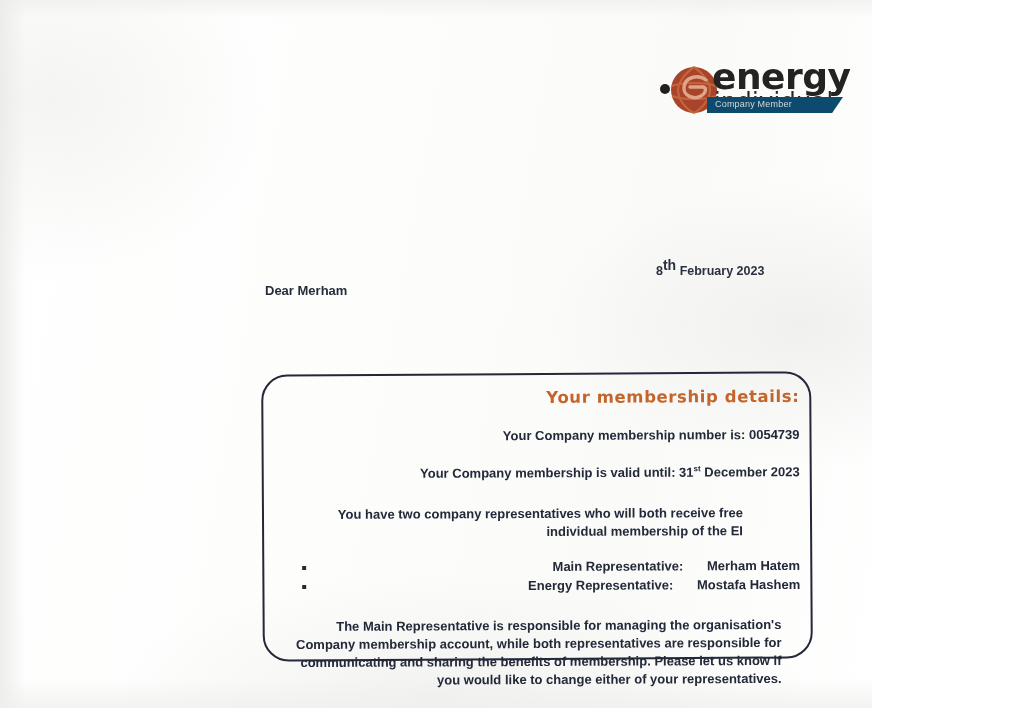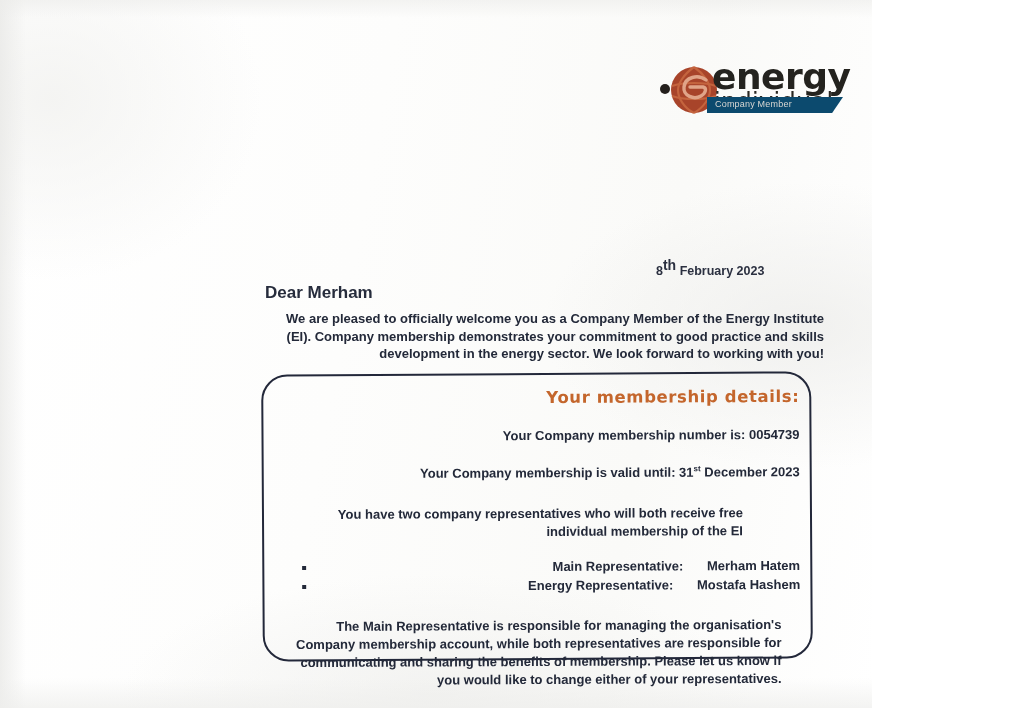--- a/index.html
+++ b/index.html
@@ -135,21 +135,21 @@
     color: #2b3040;
     font-weight: 600;
     white-space: nowrap;
   }
   .date sup { font-size: 14px; vertical-align: super; }
 
   .salutation {
     position: absolute;
     left: 265px;
     top: 283px;
-    font-size: 17px;
+    font-size: 13px;
     color: #262c3c;
     font-weight: 600;
   }
 
   .intro {
     position: absolute;
     left: 264px;
     top: 310px;
     width: 560px;
     font-size: 13px;
@@ -274,21 +274,20 @@
     <div class="logo-banner">
       <span>Company Member</span>
     </div>
   </div>
 
 
   <div class="date"><span>8</span><sup>th</sup><span> February 2023</span></div>
 
   <div class="salutation">Dear Merham</div>
 
-  <div class="intro">We are pleased to officially welcome you as a Company Member of the Energy Institute (EI). Company membership demonstrates your commitment to good practice and skills development in the energy sector. We look forward to working with you!</div>
 
   <div class="details-box"></div>
 
   <div class="box-content">
     <div class="details-heading">Your membership details:</div>
 
     <p class="detail-line"><span>Your Company membership number is: </span><span class="val">0054739</span></p>
 
     <p class="detail-line"><span>Your Company membership is valid until: </span><span class="val">31</span><sup class="val">st</sup><span class="val"> December 2023</span></p>
 

